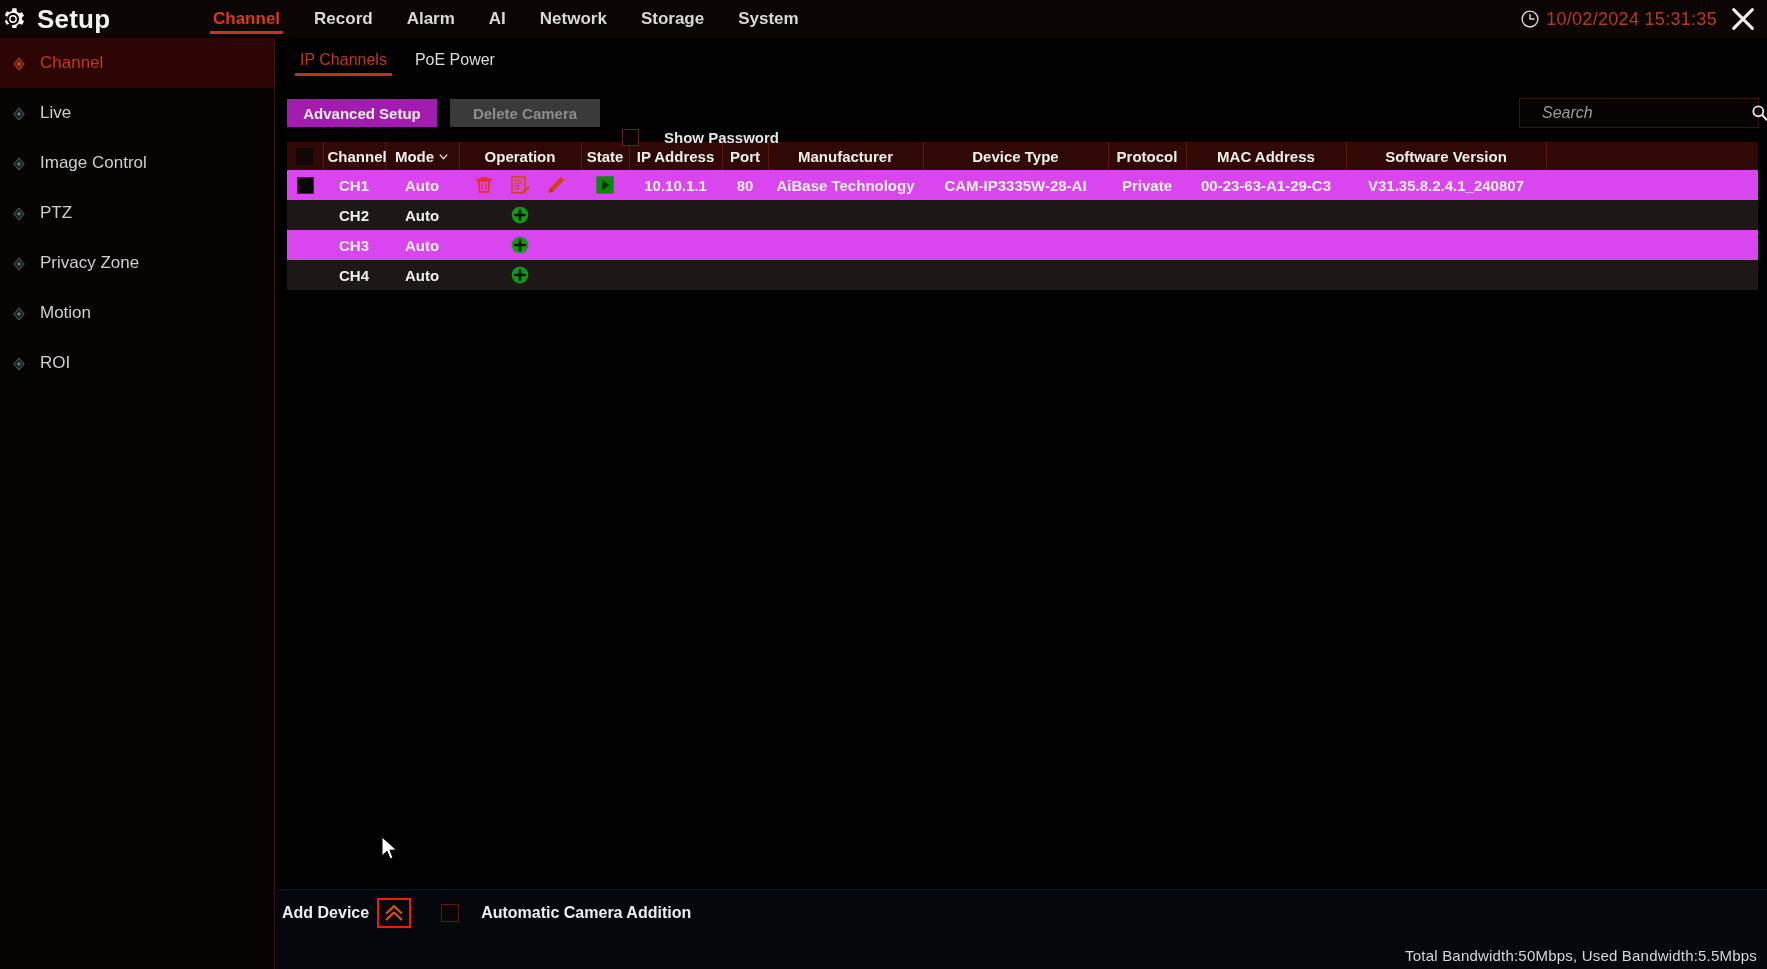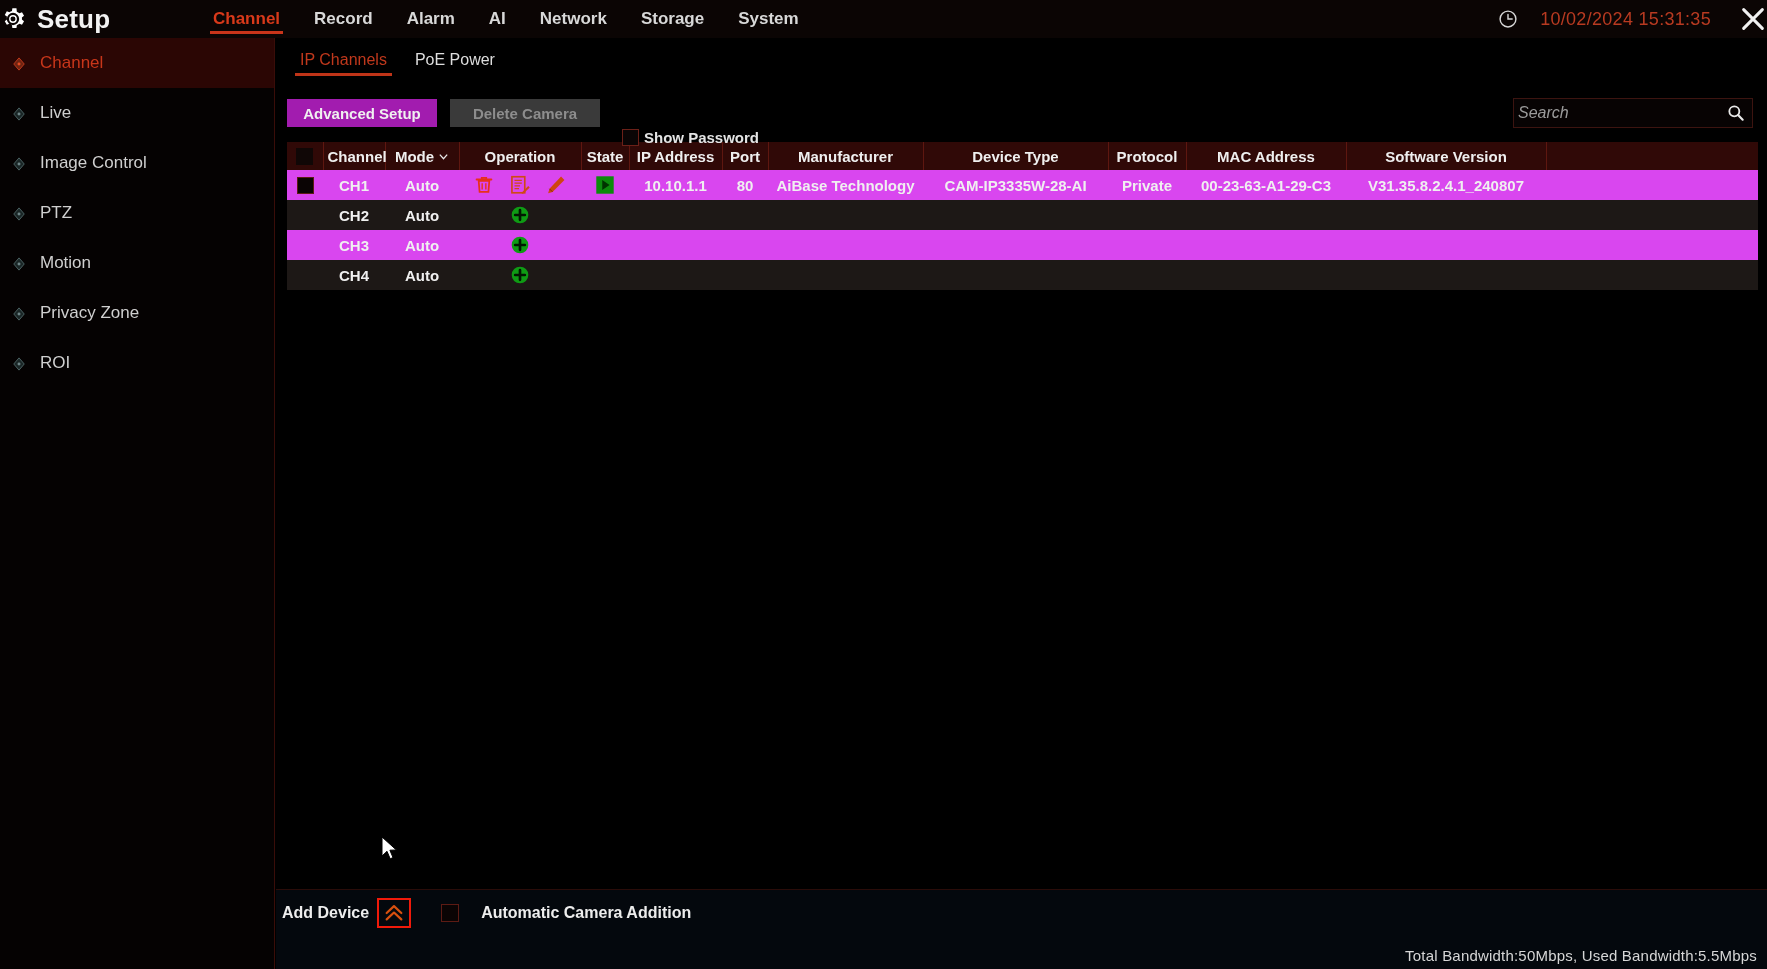--- a/index.html
+++ b/index.html
@@ -27,21 +27,21 @@
     padding: 0 17px; height: 38px; display: flex; align-items: center;
     cursor: pointer; white-space: nowrap;
   }
   .navitem.active { color: #d8391a; }
   .navitem.active::after {
     content: ""; position: absolute; left: 14px; right: 14px; bottom: 4px;
     height: 3px; background: #c8341a;
   }
 
   .topright {
-    margin-left: auto; display: flex; align-items: center; gap: 22px; padding-right: 0;
+    margin-left: auto; display: flex; align-items: center; gap: 6px; padding-right: 10px;
   }
   .clock-icon { width: 20px; height: 20px; display: block; }
   .datetime { color: #b83a21; font-size: 18px; letter-spacing: .3px; }
   .close-x { width: 28px; height: 28px; display: block; cursor: pointer; margin-left: 6px; }
 
   
   .sidebar {
     position: absolute; top: 38px; left: 0; width: 275px; height: 931px;
     background: #050202;
     border-right: 1px solid #3a0d09;
@@ -76,30 +76,30 @@
     display: flex; align-items: center; padding-left: 11px;
   }
   .btn {
     height: 28px; min-width: 150px; padding: 0 16px;
     display: flex; align-items: center; justify-content: center;
     font-size: 15px; font-weight: bold; cursor: pointer;
   }
   .btn-primary { background: #a21caf; color: #f0f0f0; }
   .btn-disabled { background: #3a3a3a; color: #8d8d8d; margin-left: 13px; cursor: default; }
 
-  .chkwrap { display: flex; align-items: center; gap: 5px; margin-left: 22px; cursor: pointer; margin-top: 48px; }
+  .chkwrap { display: flex; align-items: center; gap: 25px; margin-left: 22px; cursor: pointer; margin-top: 48px; }
   .chkbox {
     width: 17px; height: 17px; background: #0a0505; border: 1px solid #6b2018; display: block;
   }
   .chklabel { color: #e4e4e4; font-size: 15px; font-weight: bold; }
 
   .searchbox {
-    position: absolute; right: 14px; top: 6px; width: 240px; height: 30px;
+    position: absolute; right: 8px; top: 6px; width: 240px; height: 30px;
     border: 1px solid #3c1410; background: #070303;
-    display: flex; align-items: center; padding: 0 6px 0 4px; margin-left: 8px;
+    display: flex; align-items: center; padding: 0 6px 0 22px; margin-left: 8px;
   }
   .searchbox input {
     flex: 1; background: transparent; border: 0; outline: none;
     color: #cfcfcf; font-size: 16px; font-style: italic;
     font-family: "Liberation Sans", sans-serif;
   }
   .searchbox input::placeholder { color: #9b9b9b; font-style: italic; opacity: 1; }
   .search-icon { width: 20px; height: 20px; display: block; cursor: pointer; }
 
   
@@ -241,30 +241,30 @@
     </span>
     <span>PTZ</span>
   </div>
   <div class="side-item">
     <span class="side-diamond">
       <svg viewBox="0 0 16 16" width="14" height="14">
           <path d="M8 1 L14 8 L8 15 L2 8 Z" fill="#1a2626" stroke="#4d6364" stroke-width="1.1"></path>
           <circle cx="8" cy="8" r="1.7" fill="#6d8486"></circle>
         </svg>
     </span>
+    <span>Privacy Zone</span>
+  </div>
+  <div class="side-item">
+    <span class="side-diamond">
+      <svg viewBox="0 0 16 16" width="14" height="14">
+          <path d="M8 1 L14 8 L8 15 L2 8 Z" fill="#1a2626" stroke="#4d6364" stroke-width="1.1"></path>
+          <circle cx="8" cy="8" r="1.7" fill="#6d8486"></circle>
+        </svg>
+    </span>
     <span>Motion</span>
-  </div>
-  <div class="side-item">
-    <span class="side-diamond">
-      <svg viewBox="0 0 16 16" width="14" height="14">
-          <path d="M8 1 L14 8 L8 15 L2 8 Z" fill="#1a2626" stroke="#4d6364" stroke-width="1.1"></path>
-          <circle cx="8" cy="8" r="1.7" fill="#6d8486"></circle>
-        </svg>
-    </span>
-    <span>Privacy Zone</span>
   </div>
   <div class="side-item">
     <span class="side-diamond">
       <svg viewBox="0 0 16 16" width="14" height="14">
           <path d="M8 1 L14 8 L8 15 L2 8 Z" fill="#1a2626" stroke="#4d6364" stroke-width="1.1"></path>
           <circle cx="8" cy="8" r="1.7" fill="#6d8486"></circle>
         </svg>
     </span>
     <span>ROI</span>
   </div>

